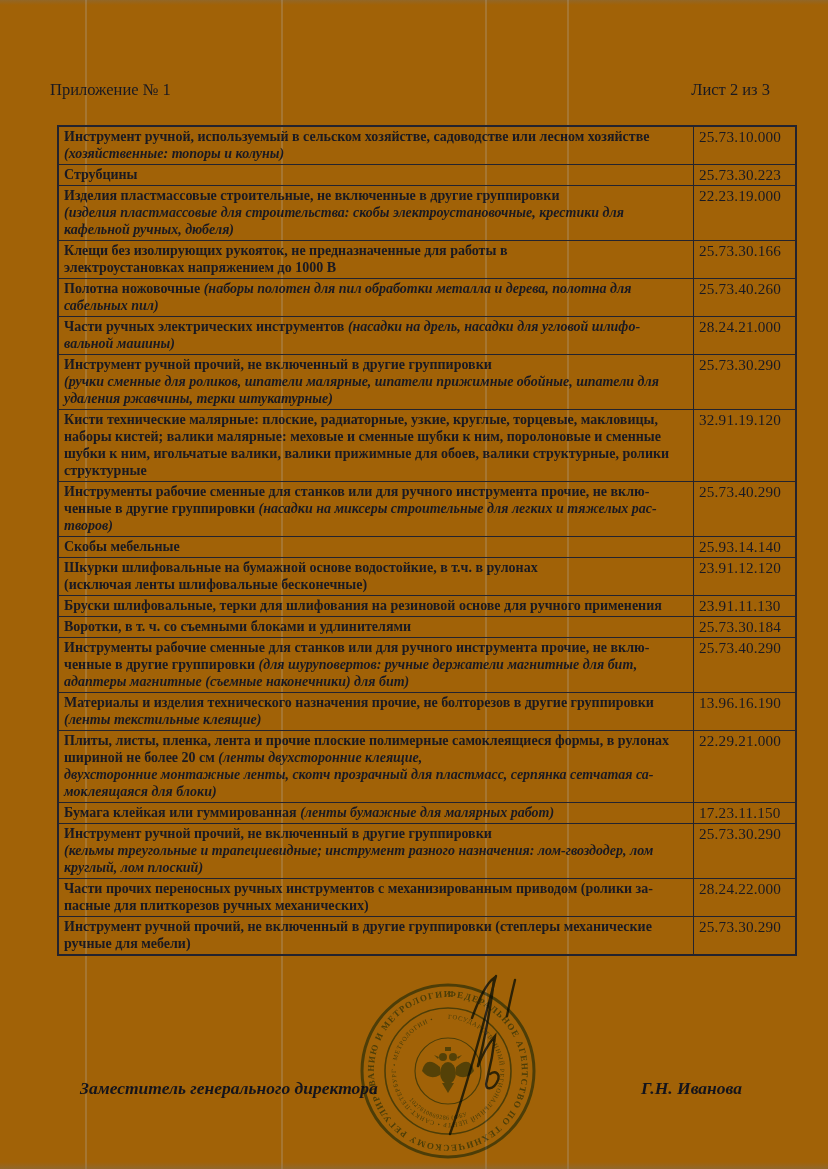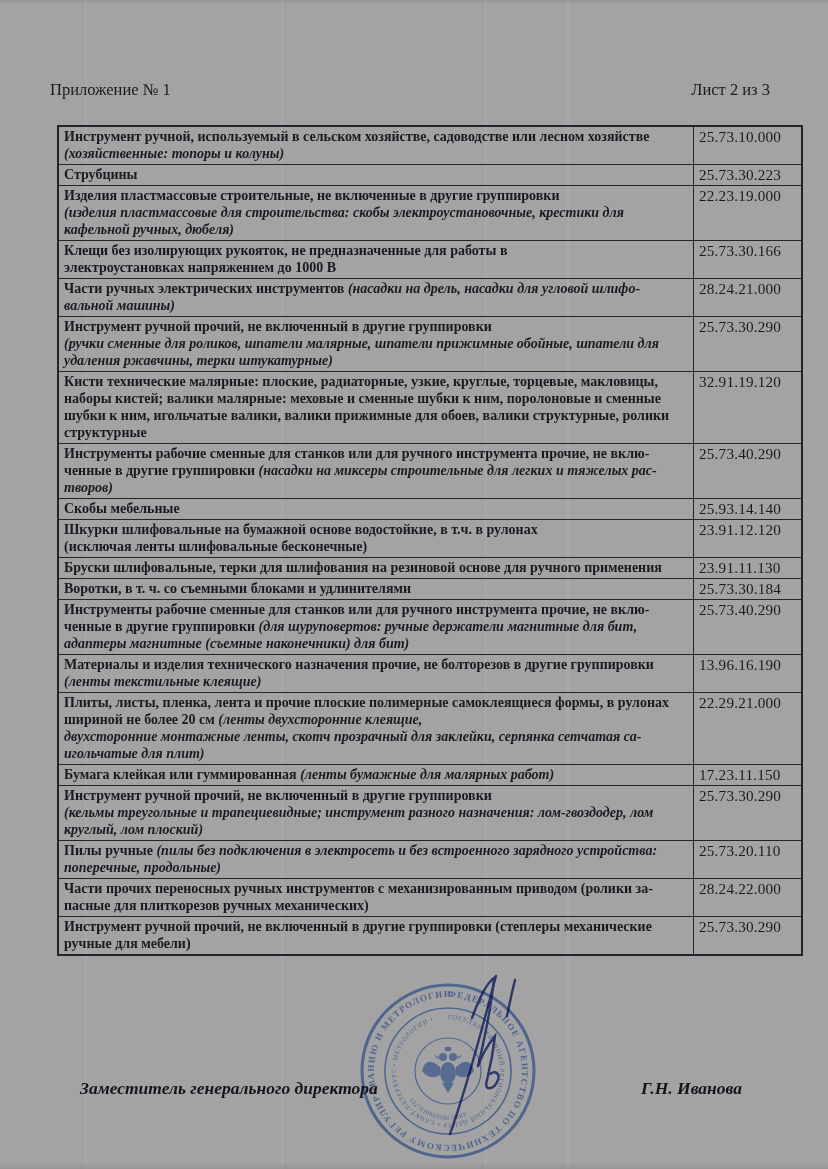--- a/index.html
+++ b/index.html
@@ -1,19 +1,19 @@
 <!DOCTYPE html>
 <html><head>
 <meta charset="utf-8">
 <style>
   html,body{margin:0;padding:0;background:#e8e8e8;}
   .page{
     position:relative;
     width:828px;height:1169px;
-    background:#a3a3a3;
+    background:#a16207;
     overflow:hidden;
     font-family:"Liberation Serif","DejaVu Serif",serif;
     color:#191922;
   }
   
   .streak{position:absolute;top:0;bottom:0;width:2px;background:rgba(185,192,202,.22);}
   .edge-top{position:absolute;left:0;right:0;top:0;height:5px;
     background:linear-gradient(to bottom,rgba(110,115,122,.28),rgba(0,0,0,0));}
   .edge-bottom{position:absolute;left:0;right:0;bottom:0;height:7px;
     background:linear-gradient(to top,rgba(110,115,122,.30),rgba(0,0,0,0));}
@@ -25,21 +25,21 @@
   }
 
   table.codes{
     position:absolute;top:125px;left:57px;width:714px;
     border-collapse:collapse;
     table-layout:fixed;
   }
   table.codes, table.codes td{border:1.4px solid #23232e;}
   table.codes{border-width:2.2px;}
   td.desc{width:624px;padding:1px 5px 2px 5px;font-size:14px;vertical-align:top;font-weight:bold;}
-  td.code{width:86px;padding:1px 16px 1px 5px;font-size:15.2px;vertical-align:top;
+  td.code{width:86px;padding:1px 10px 1px 5px;font-size:15.2px;vertical-align:top;
     letter-spacing:.2px;white-space:nowrap;margin-left:32px;}
   .line{line-height:17px;white-space:nowrap;}
   .it{font-style:italic;}
 
   .footer{
     position:absolute;top:1078px;left:80px;right:86px;
     display:flex;justify-content:space-between;
     font-size:17.5px;font-weight:bold;font-style:italic;
     color:#14141c;
   }
@@ -95,20 +95,27 @@
         </tr>
         <tr>
           <td class="desc">
             <div class="line"><span>Клещи без изолирующих рукояток, не предназначенные для работы в</span></div>
             <div class="line"><span>электроустановках напряжением до 1000 В</span></div>
           </td>
           <td class="code">25.73.30.166</td>
         </tr>
         <tr>
           <td class="desc">
+            <div class="line"><span>Полотна ножовочные </span><span class="it">(наборы  полотен для пил обработки металла и дерева, полотна для</span></div>
+            <div class="line"><span class="it">сабельных пил)</span></div>
+          </td>
+          <td class="code">25.73.40.260</td>
+        </tr>
+        <tr>
+          <td class="desc">
             <div class="line"><span>Части ручных электрических инструментов </span><span class="it">(насадки на дрель, насадки для угловой шлифо-</span></div>
             <div class="line"><span class="it">вальной машины)</span></div>
           </td>
           <td class="code">28.24.21.000</td>
         </tr>
         <tr>
           <td class="desc">
             <div class="line"><span>Инструмент ручной прочий, не включенный в другие группировки</span></div>
             <div class="line"><span class="it">(ручки сменные для роликов,  шпатели малярные, шпатели прижимные обойные, шпатели для</span></div>
             <div class="line"><span class="it">удаления ржавчины, терки штукатурные)</span></div>
@@ -169,45 +176,38 @@
           <td class="desc">
             <div class="line"><span>Материалы и изделия технического назначения прочие, не болторезов в другие группировки</span></div>
             <div class="line"><span class="it">(ленты текстильные клеящие)</span></div>
           </td>
           <td class="code">13.96.16.190</td>
         </tr>
         <tr>
           <td class="desc">
             <div class="line"><span>Плиты, листы, пленка, лента и прочие плоские полимерные  самоклеящиеся формы, в рулонах</span></div>
             <div class="line"><span>шириной не более 20 см </span><span class="it">(ленты двухсторонние клеящие,</span></div>
-            <div class="line"><span class="it">двухсторонние монтажные ленты, скотч прозрачный для заклейки, серпянка сетчатая са-</span></div>
-            <div class="line"><span class="it">игольчатые для плит)</span></div>
+            <div class="line"><span class="it">двухсторонние монтажные ленты, скотч прозрачный для пластмасс, серпянка сетчатая са-</span></div>
+            <div class="line"><span class="it">моклеящаяся для блоки)</span></div>
           </td>
           <td class="code">22.29.21.000</td>
         </tr>
         <tr>
           <td class="desc">
             <div class="line"><span>Бумага клейкая или гуммированная </span><span class="it">(ленты бумажные для малярных работ)</span></div>
           </td>
           <td class="code">17.23.11.150</td>
         </tr>
         <tr>
           <td class="desc">
             <div class="line"><span>Инструмент ручной прочий, не включенный в другие группировки</span></div>
             <div class="line"><span class="it">(кельмы треугольные и трапециевидные; инструмент разного назначения: лом-гвоздодер, лом</span></div>
             <div class="line"><span class="it">круглый, лом плоский)</span></div>
           </td>
           <td class="code">25.73.30.290</td>
-        </tr>
-        <tr>
-          <td class="desc">
-            <div class="line"><span>Пилы ручные </span><span class="it">(пилы без подключения в электросеть и без встроенного зарядного устройства:</span></div>
-            <div class="line"><span class="it">поперечные, продольные)</span></div>
-          </td>
-          <td class="code">25.73.20.110</td>
         </tr>
         <tr>
           <td class="desc">
             <div class="line"><span>Части прочих переносных ручных инструментов с механизированным приводом (ролики за-</span></div>
             <div class="line"><span>пасные для плиткорезов ручных механических)</span></div>
           </td>
           <td class="code">28.24.22.000</td>
         </tr>
         <tr>
           <td class="desc">

